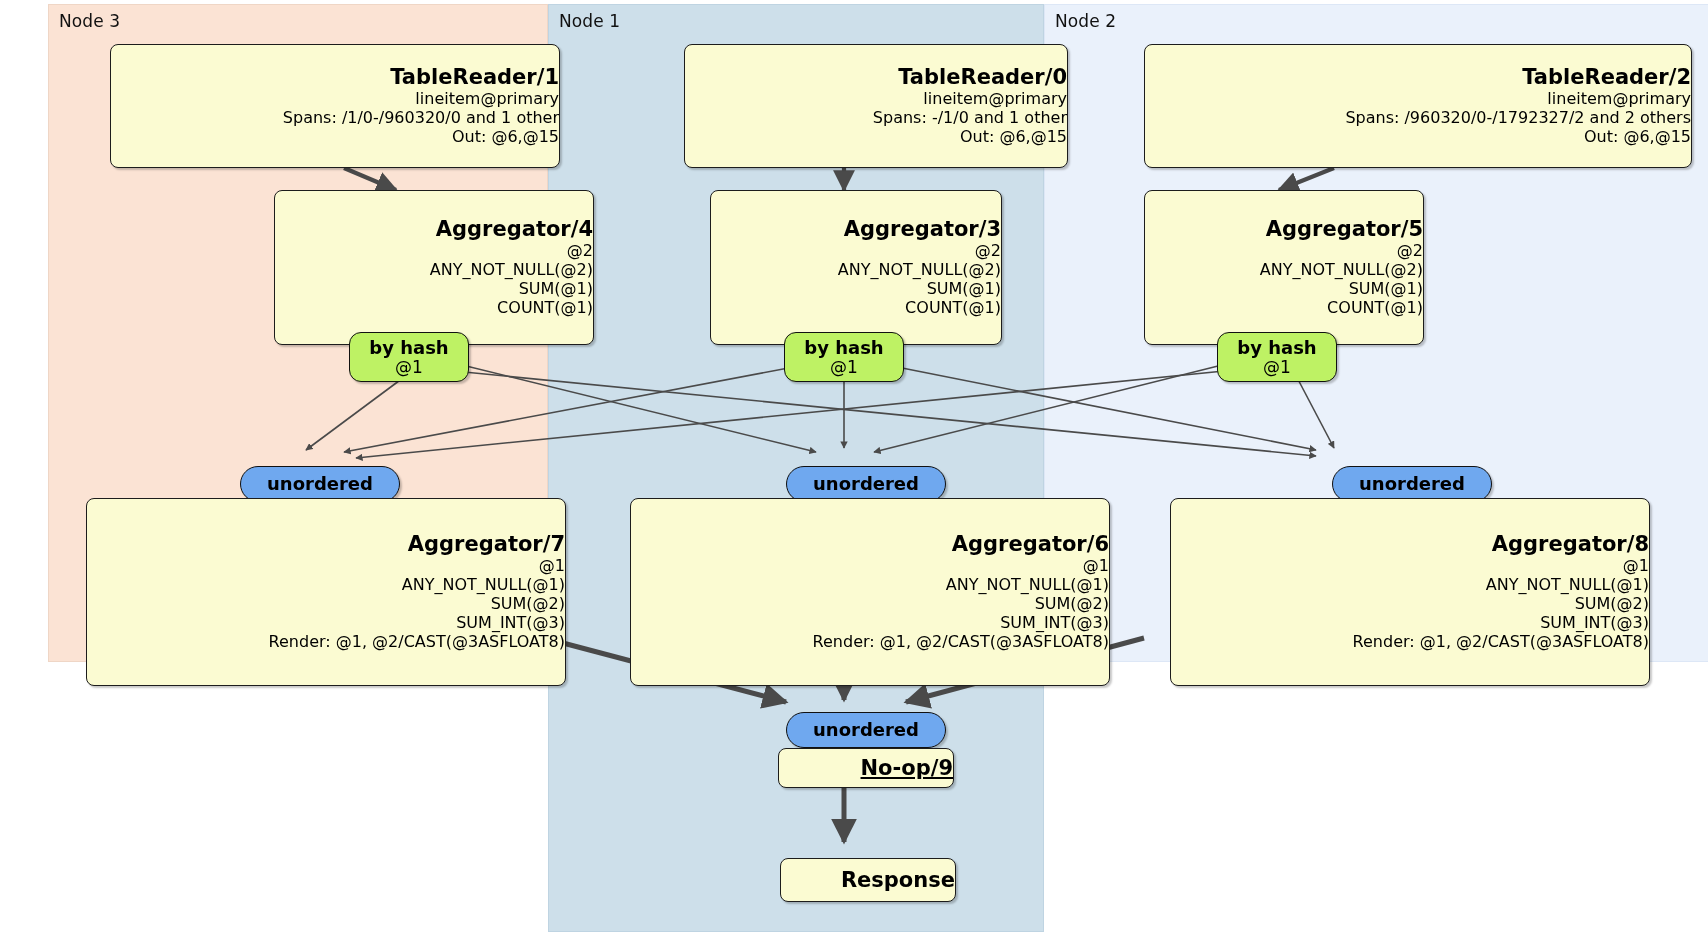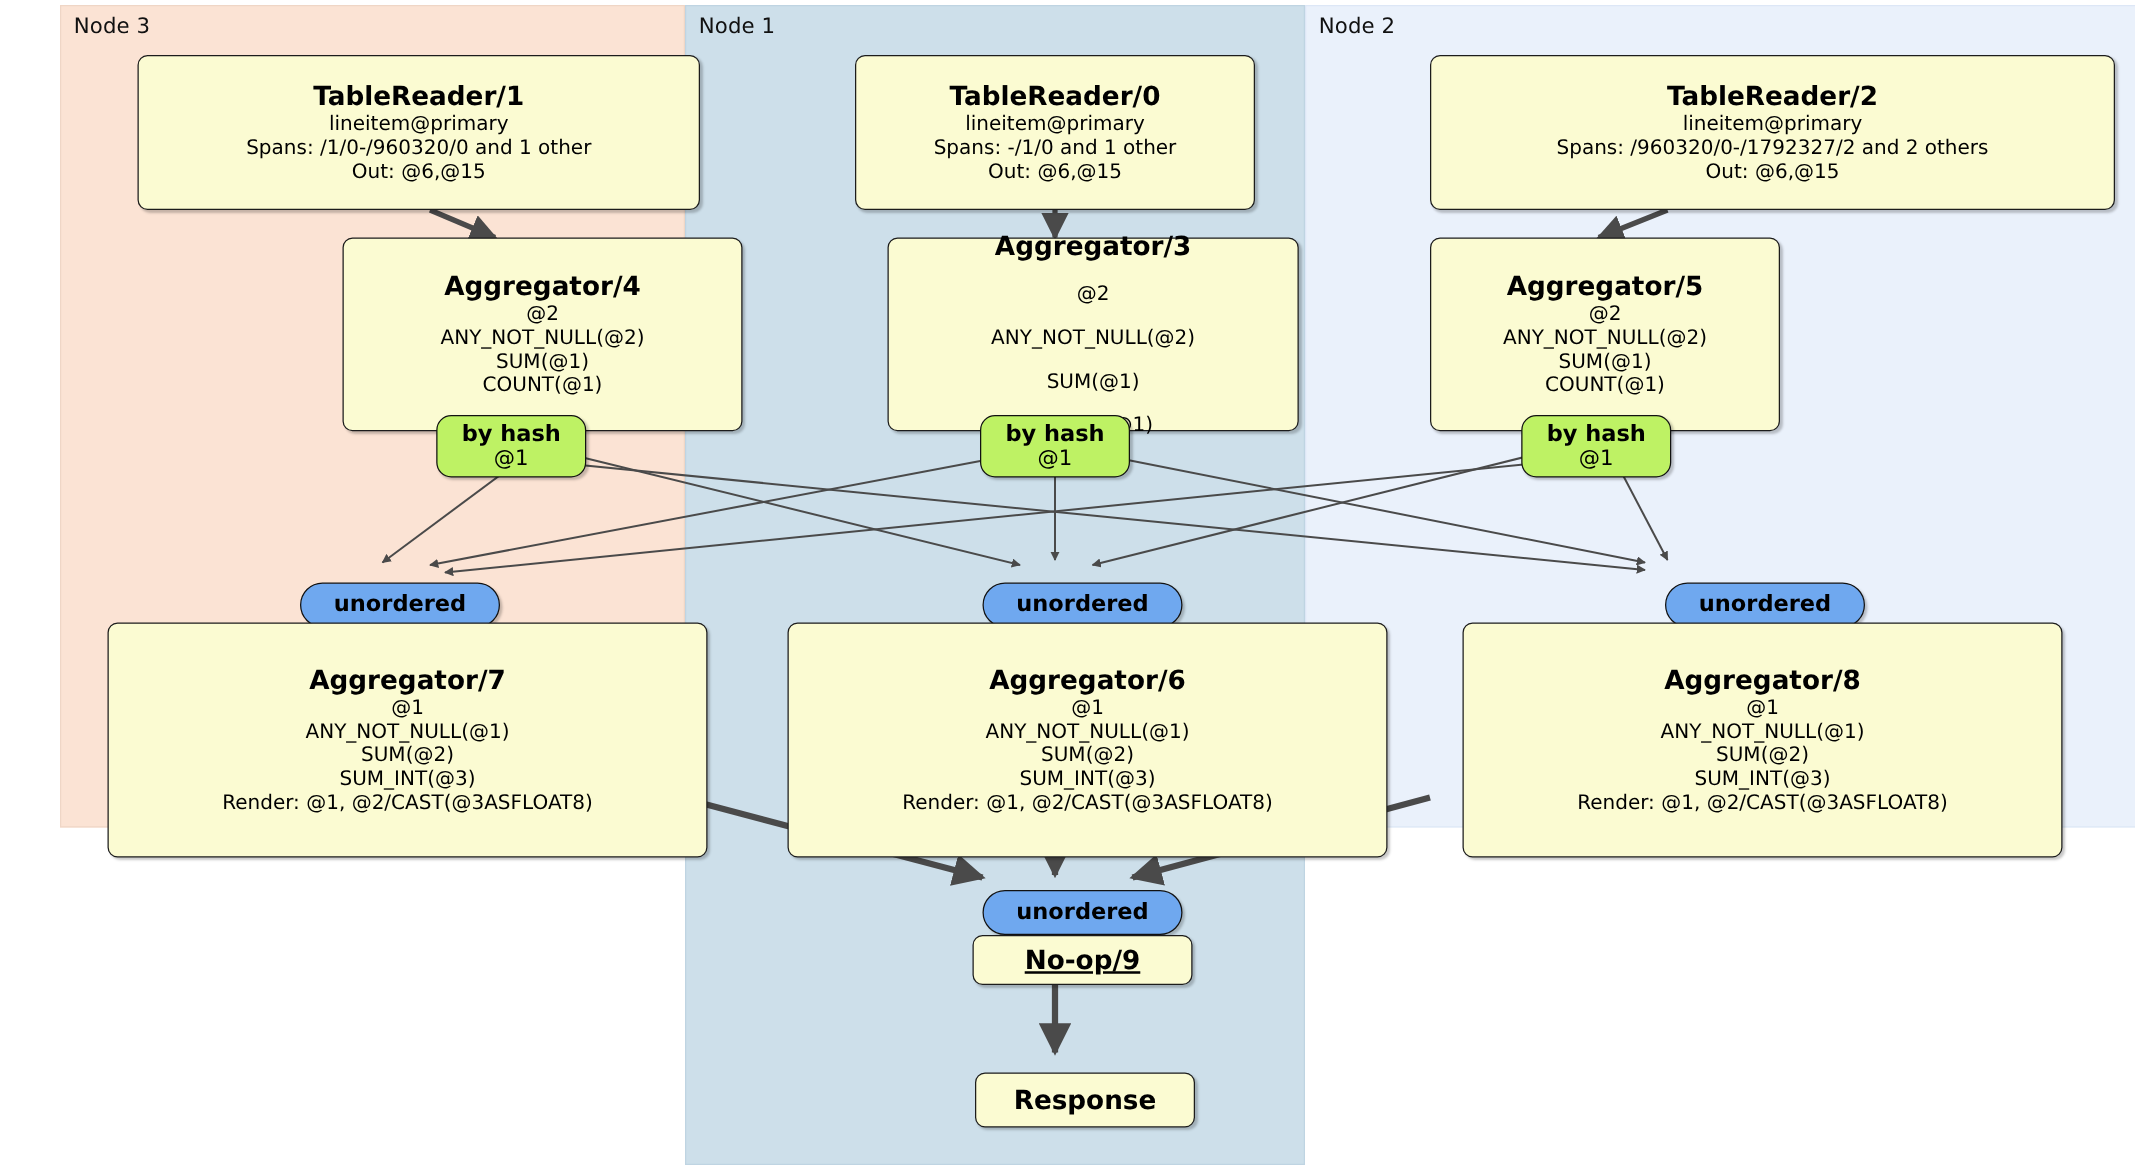--- a/index.html
+++ b/index.html
@@ -16,21 +16,21 @@
   #panel-node3{left:4px;  top:4px;  width:500px; height:658px;
                background:#fbe3d4;border:1px solid #efd6c6;}
   #panel-node1{left:504px;top:4px;  width:496px; height:928px;
                background:#cddfea;border:1px solid #bfd4e2;}
   #panel-node2{left:1000px;top:4px; width:704px; height:658px;
                background:#eaf1fb;border:1px solid #dde7f6;}
 
   
   .box{position:absolute;box-sizing:border-box;background:#fbfbd2;
        border:1.6px solid #1c1c1c;border-radius:8px;
-       text-align:center;color:#000;
+       text-align:right;color:#000;
        box-shadow:2px 2px 2px rgba(0,0,0,.22);
        display:flex;flex-direction:column;justify-content:center;}
   .box .ttl{font-size:21px;font-weight:bold;line-height:1.18;}
   .box .ln{font-size:16px;line-height:1.18;font-weight:normal;}
 
   
   .pill{position:absolute;box-sizing:border-box;border:1.8px solid #111;
         text-align:center;display:flex;flex-direction:column;
         justify-content:center;align-items:center;
         box-shadow:2px 2px 2px rgba(0,0,0,.22);}
@@ -97,21 +97,21 @@
     </g>
   </svg>
 
   <div class="box" id="tr1" style="left:66px;top:44px;width:450px;height:124px;">
     <div class="ttl">TableReader/1</div>
     <div class="ln">lineitem@primary</div>
     <div class="ln">Spans: /1/0-/960320/0 and 1 other</div>
     <div class="ln">Out: @6,@15</div>
   </div>
 
-  <div class="box" id="tr0" style="left:640px;top:44px;width:320px;height:124px;">
+  <div class="box" id="tr0" style="left:640px;top:44px;width:384px;height:124px;">
     <div class="ttl">TableReader/0</div>
     <div class="ln">lineitem@primary</div>
     <div class="ln">Spans: -/1/0 and 1 other</div>
     <div class="ln">Out: @6,@15</div>
   </div>
 
   <div class="box" id="tr2" style="left:1100px;top:44px;width:548px;height:124px;">
     <div class="ttl">TableReader/2</div>
     <div class="ln">lineitem@primary</div>
     <div class="ln">Spans: /960320/0-/1792327/2 and 2 others</div>
@@ -119,21 +119,21 @@
   </div>
 
   <div class="box" id="agg4" style="left:230px;top:190px;width:320px;height:155px;">
     <div class="ttl">Aggregator/4</div>
     <div class="ln">@2</div>
     <div class="ln">ANY_NOT_NULL(@2)</div>
     <div class="ln">SUM(@1)</div>
     <div class="ln">COUNT(@1)</div>
   </div>
 
-  <div class="box" id="agg3" style="left:666px;top:190px;width:329px;height:155px;gap:16px;">
+  <div class="box" id="agg3" style="left:666px;top:190px;width:292px;height:155px;">
     <div class="ttl">Aggregator/3</div>
     <div class="ln">@2</div>
     <div class="ln">ANY_NOT_NULL(@2)</div>
     <div class="ln">SUM(@1)</div>
     <div class="ln">COUNT(@1)</div>
   </div>
 
   <div class="box" id="agg5" style="left:1100px;top:190px;width:280px;height:155px;">
     <div class="ttl">Aggregator/5</div>
     <div class="ln">@2</div>

